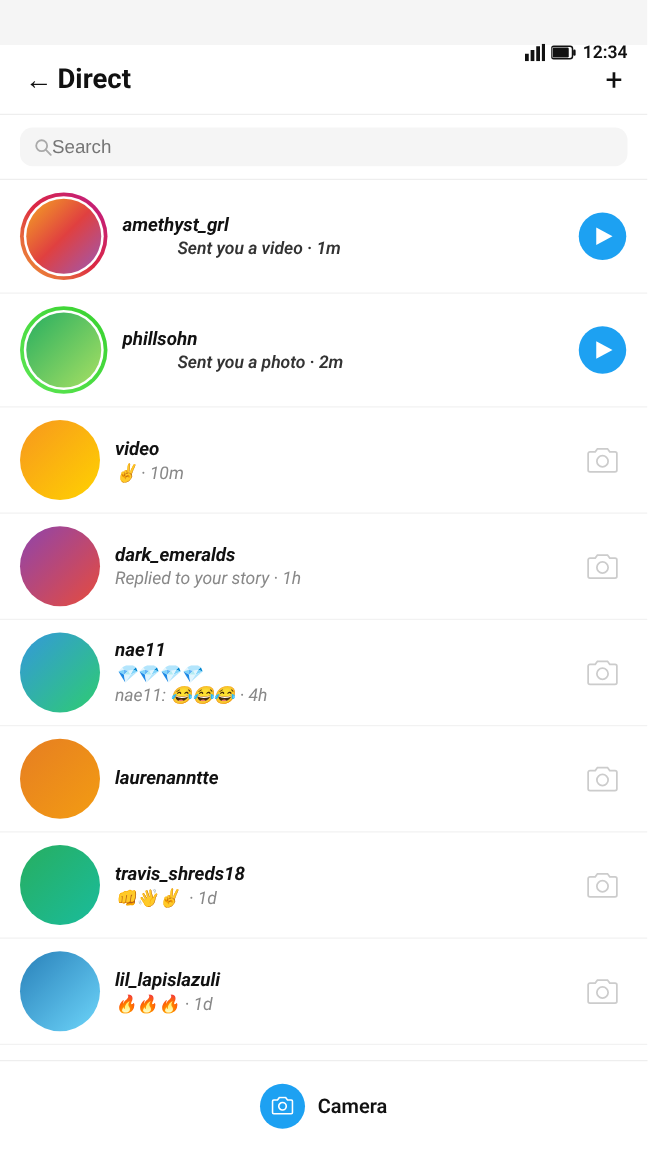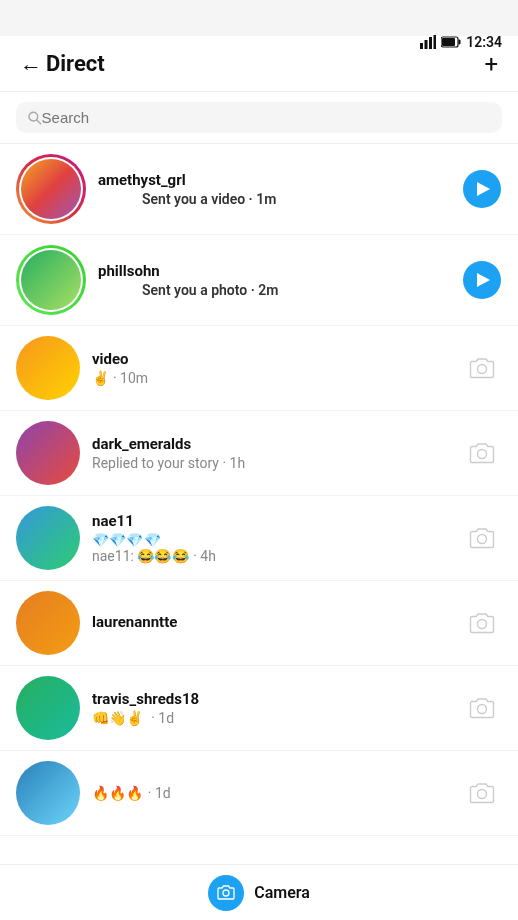--- a/index.html
+++ b/index.html
@@ -130,20 +130,21 @@
       background: linear-gradient(45deg, #f09433, #e6683c, #dc2743, #cc2366, #bc1888);
     }
     .ring-green {
       background: linear-gradient(45deg, #5de654, #37d12e);
     }
 
     
     .message-content {
       flex: 1;
       min-width: 0;
+      font-style: italic;
     }
     .message-username {
       font-size: 15px;
       font-weight: 700;
       color: #111;
       margin-bottom: 2px;
     }
     .message-preview {
       font-size: 14px;
       color: #888;
@@ -182,21 +183,21 @@
       border-bottom: 7px solid transparent;
       border-left: 13px solid #fff;
       margin-left: 3px;
     }
 
     
     .bottom-bar {
       position: fixed;
       bottom: 0;
       width: 518px;
-      height: 56px;
+      height: 72px;
       background: #fff;
       border-top: 1px solid #eee;
       display: flex;
       align-items: center;
       justify-content: center;
       gap: 10px;
     }
     .camera-bottom-icon {
       width: 36px;
       height: 36px;
@@ -369,20 +370,21 @@
       <div class="action-icon">
         <svg width="26" height="22" viewBox="0 0 26 22">
           <path d="M9 2L7.2 4.5H3C2.2 4.5 1.5 5.2 1.5 6v13c0 .8.7 1.5 1.5 1.5h20c.8 0 1.5-.7 1.5-1.5V6c0-.8-.7-1.5-1.5-1.5h-4.2L17 2H9z" fill="none" stroke="#ccc" stroke-width="1.4"></path>
           <circle cx="13" cy="12" r="4.5" fill="none" stroke="#ccc" stroke-width="1.4"></circle>
         </svg>
       </div>
   </li>
     <li class="message-item">
     <div class="avatar-img av-lil" style="width:64px;height:64px;border-radius:50%;flex-shrink:0;"></div>
     <div class="message-content">
+      <div class="message-username">lil_lapislazuli</div>
       <div class="message-preview">🔥🔥🔥 · 1d</div>
     </div>
 
       <div class="action-icon">
         <svg width="26" height="22" viewBox="0 0 26 22">
           <path d="M9 2L7.2 4.5H3C2.2 4.5 1.5 5.2 1.5 6v13c0 .8.7 1.5 1.5 1.5h20c.8 0 1.5-.7 1.5-1.5V6c0-.8-.7-1.5-1.5-1.5h-4.2L17 2H9z" fill="none" stroke="#ccc" stroke-width="1.4"></path>
           <circle cx="13" cy="12" r="4.5" fill="none" stroke="#ccc" stroke-width="1.4"></circle>
         </svg>
       </div>
   </li>

